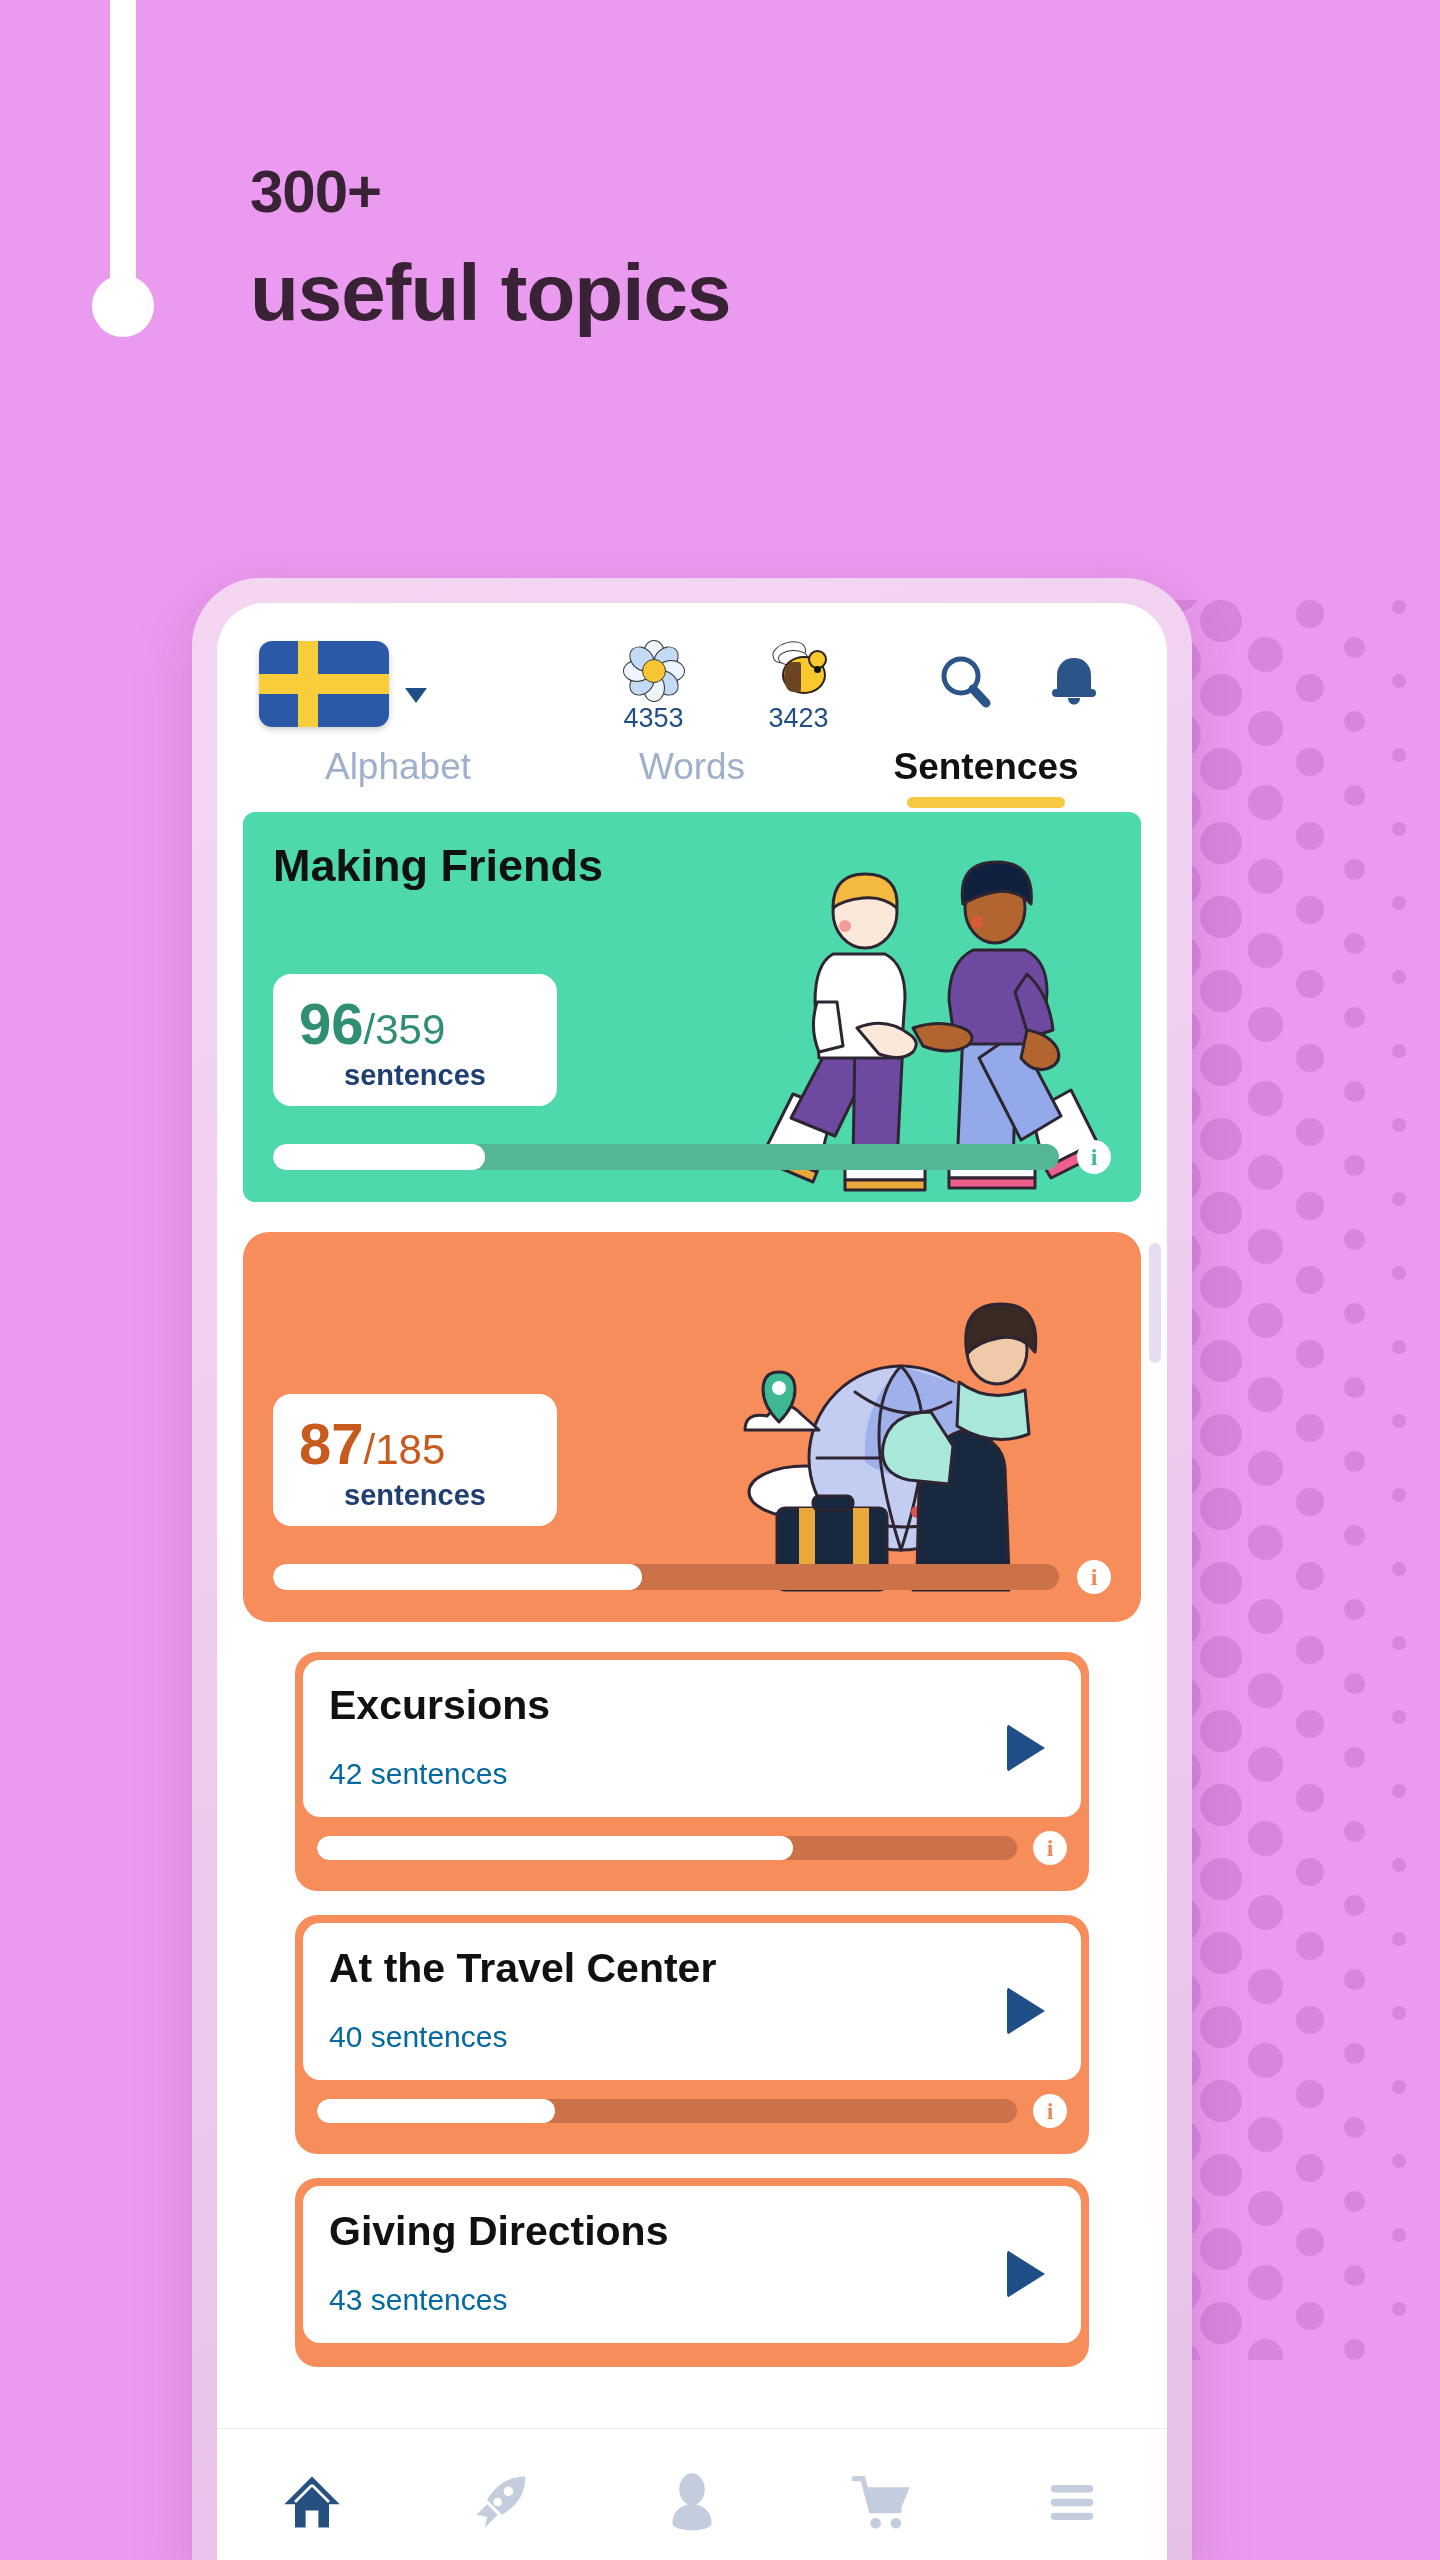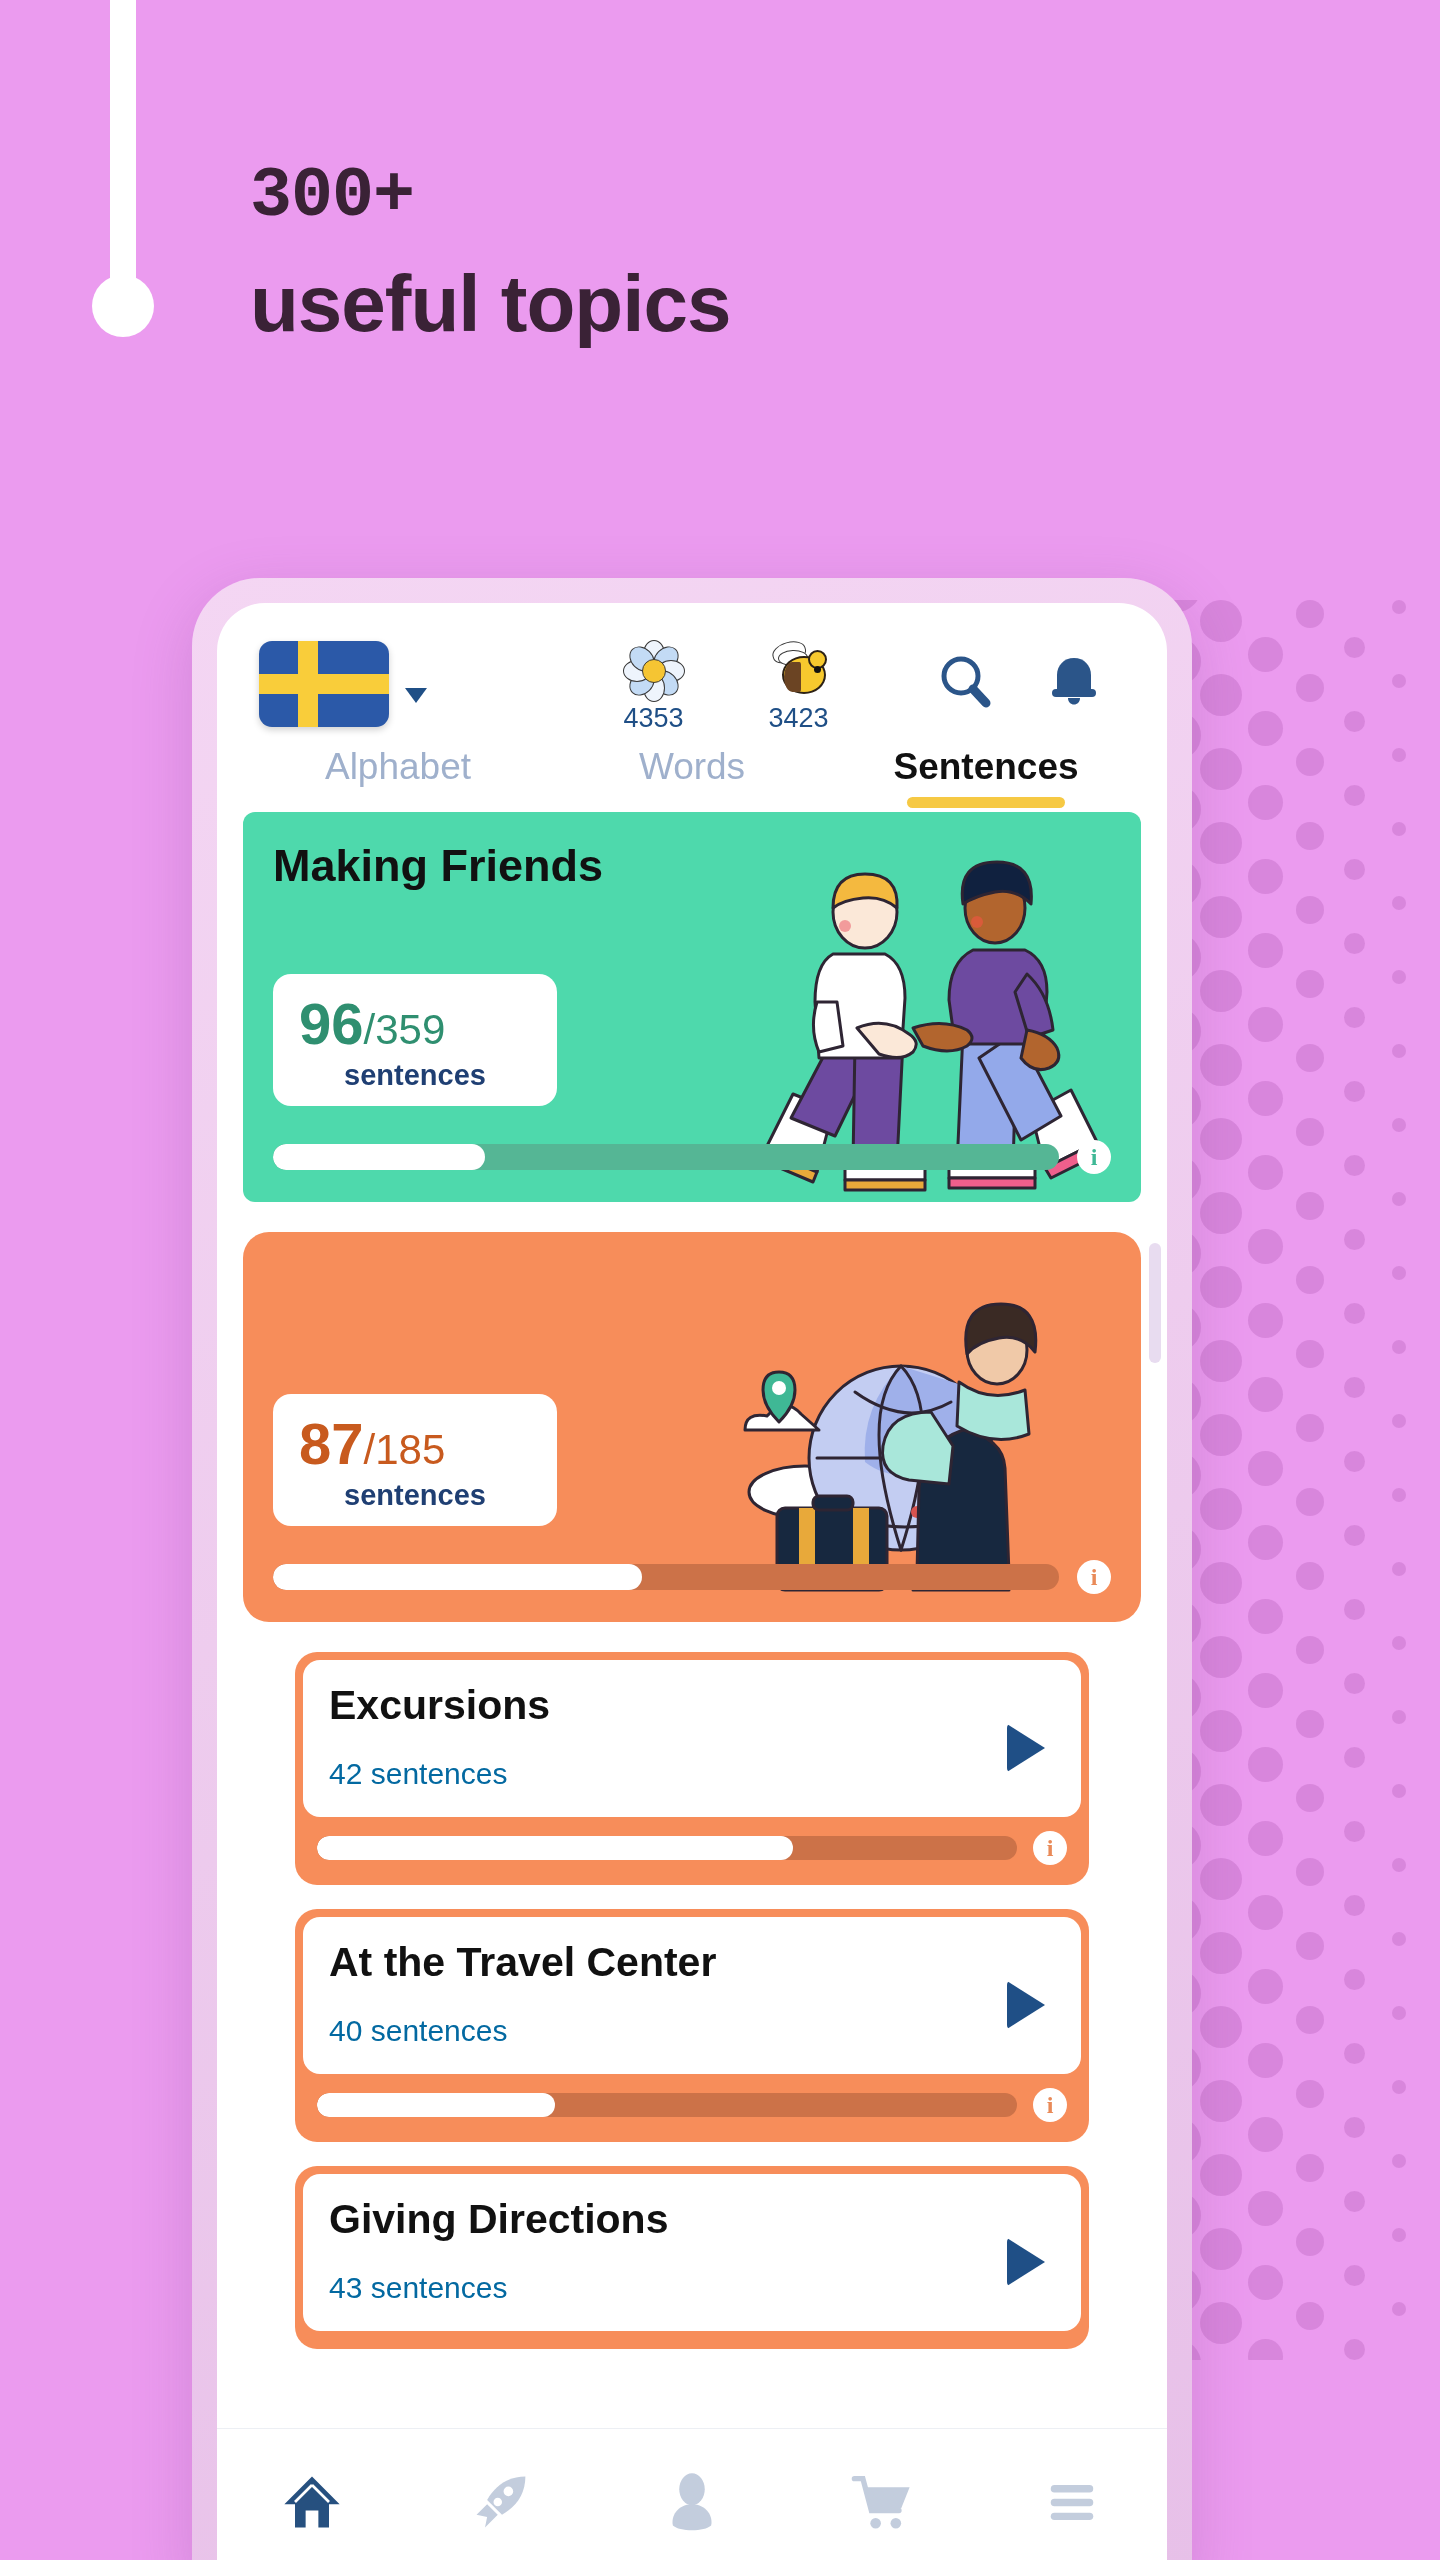--- a/index.html
+++ b/index.html
@@ -15,21 +15,21 @@
   .bg-dots .dot { position:absolute; border-radius:50%; background:#d27fd6; opacity:.75; }
 
   .pin { position:absolute; left:110px; top:-10px; width:26px; height:320px;
          background:#ffffff; border-radius:0 0 13px 13px; }
   .pin-ball { position:absolute; left:92px; top:275px; width:62px; height:62px;
               border-radius:50%; background:#ffffff; }
 
   
   .headline { position:absolute; left:250px; top:160px; width:900px;
               color:#3a2236; letter-spacing:-1px; }
-  .headline .l1 { font-size:70px; font-weight:bold; line-height:1.05;font-family:Liberation Mono, monospace; }
+  .headline .l1 { font-size:60px; font-weight:bold; line-height:1.05; }
   .headline .l2 { font-size:80px; font-weight:bold; line-height:1.15; margin-top:24px; }
 
   
   .phone { position:absolute; left:192px; top:578px; width:1000px; height:2000px;
            background:linear-gradient(160deg,#f4d6f3,#e7c0e8);
            border-radius:68px 68px 0 0; padding:25px 25px 0 25px;
            box-shadow:0 18px 60px rgba(120,60,130,.22); }
   .screen { width:100%; height:100%; background:#ffffff;
             border-radius:48px 48px 0 0; overflow:hidden; position:relative; }
 
@@ -101,21 +101,21 @@
   .orange .pbar { background:#cc7248; }
   .pbar .fill { position:absolute; left:0; top:0; bottom:0; background:#ffffff; border-radius:13px; }
   .info { width:34px; height:34px; border-radius:50%; background:#fff; color:#e98a58;
           font-size:24px; font-weight:bold; display:flex; align-items:center; justify-content:center;
           font-family:"Liberation Serif", serif; flex:none; }
   .green .info { color:#3fb895; }
 
   .art { position:absolute; right:6px; bottom:0; width:430px; height:360px; }
 
   
-  .sub-item { background:#f78d5a; border-radius:22px; margin:0 52px 24px 52px; padding:8px 8px 18px 8px; position:relative; }
+  .sub-item { background:#f78d5a; border-radius:22px; margin:0 52px 24px 52px; padding:8px 8px 24px 8px; position:relative; }
   .sub-inner { background:#fff; border-radius:17px; padding:22px 26px 26px 26px; }
   .sub-inner .t { font-size:41px; font-weight:bold; color:#111; }
   .sub-inner .c { font-size:30px; color:#0369a1; margin-top:28px; }
   .play { position:absolute; right:44px; top:72px; width:0; height:0;
           border-top:24px solid transparent; border-bottom:24px solid transparent;
           border-left:38px solid #1f4f86; border-radius:4px; }
   .sub-bar-row { display:flex; align-items:center; gap:16px; padding:14px 14px 2px 14px; }
   .sub-bar { flex:1; height:24px; border-radius:12px; background:#cc7248; position:relative; overflow:hidden; }
   .sub-bar .fill { position:absolute; left:0; top:0; bottom:0; background:#fff; border-radius:12px; }
 

